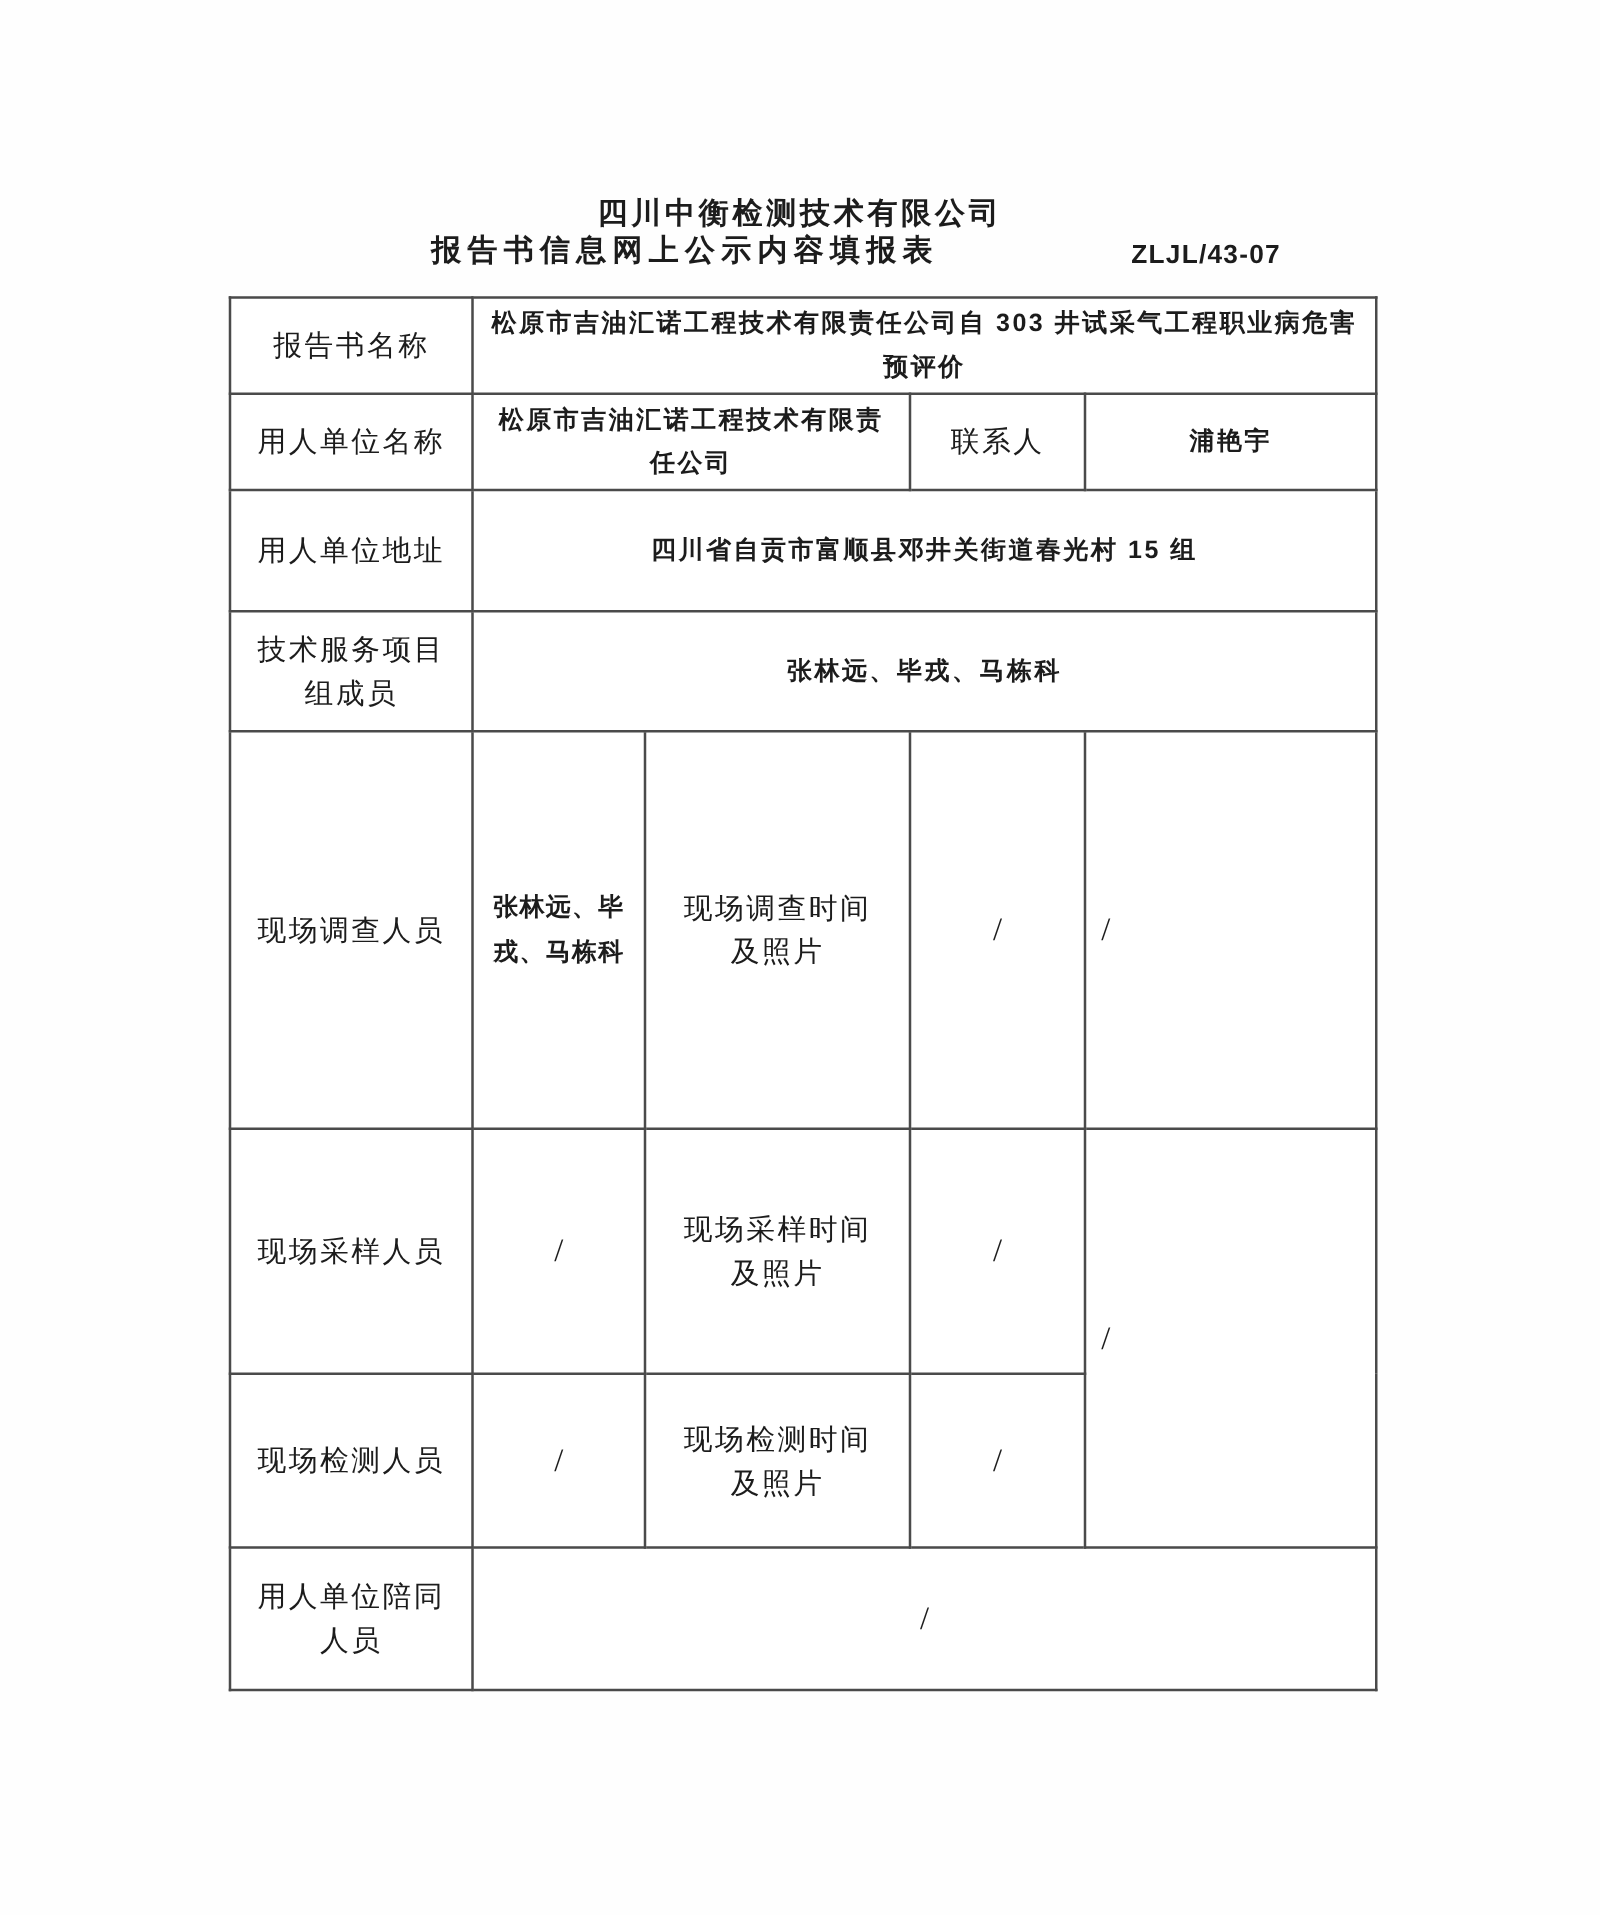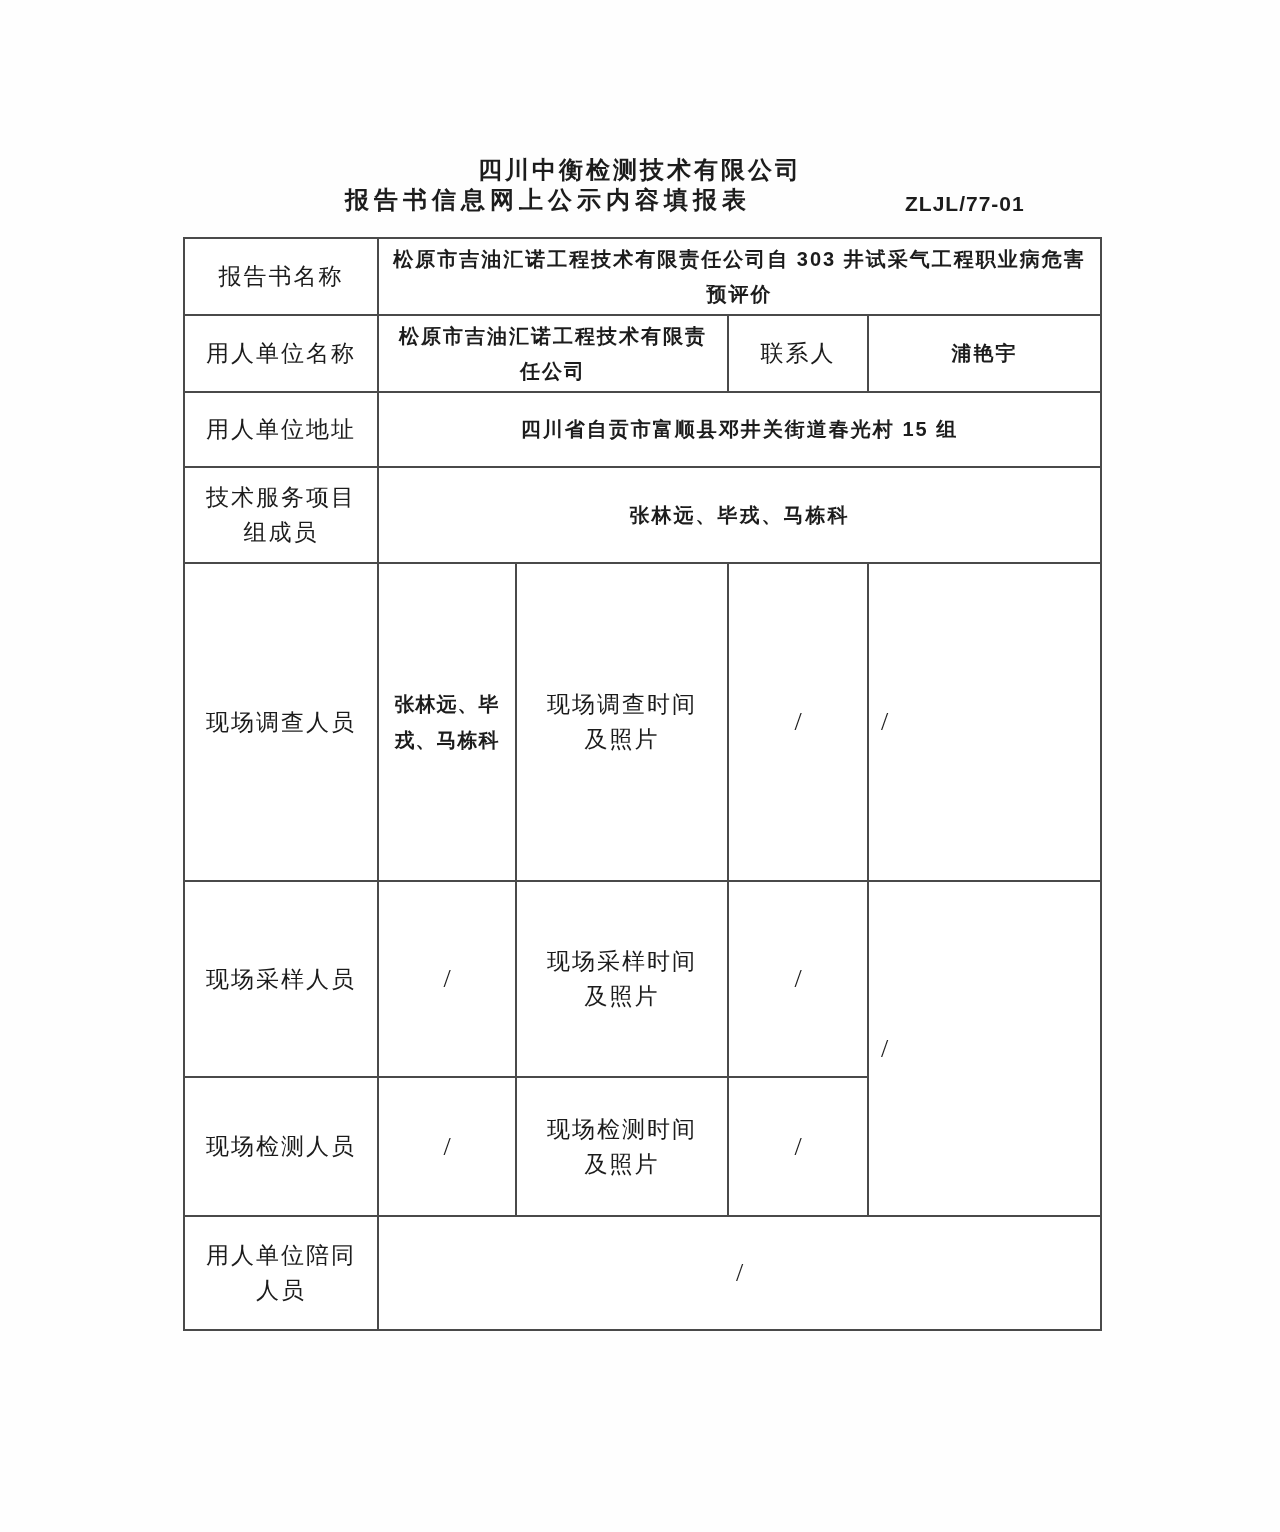--- a/index.html
+++ b/index.html
@@ -72,37 +72,37 @@
   td.slash{
     font-family:"Liberation Serif", serif;
     font-weight:400;
     font-size:26px;
     padding:0;
   }
   td.slash.left{text-align:left;padding-left:12px;}
 
   tr.r1{height:77px;}
   tr.r2{height:77px;}
-  tr.r3{height:75px;}
+  tr.r3{height:97px;}
   tr.r4{height:96px;margin-left:14px;}
   tr.r5{height:318px;}
   tr.r6{height:196px;border-radius:19px;}
   tr.r7{height:139px;}
   tr.r8{height:114px;}
 </style>
 </head>
 <body>
 
 <div class="page">
 
   <div class="company-title">四川中衡检测技术有限公司</div>
 
   <div class="form-title">报告书信息网上公示内容填报表</div>
 
-  <div class="form-code">ZLJL/77-01</div>
+  <div class="form-code">ZLJL/43-07</div>
 
   <table class="form">
     <colgroup>
       <col style="width:194px">
       <col style="width:138px">
       <col style="width:212px">
       <col style="width:140px">
       <col style="width:233px">
     </colgroup>
 

